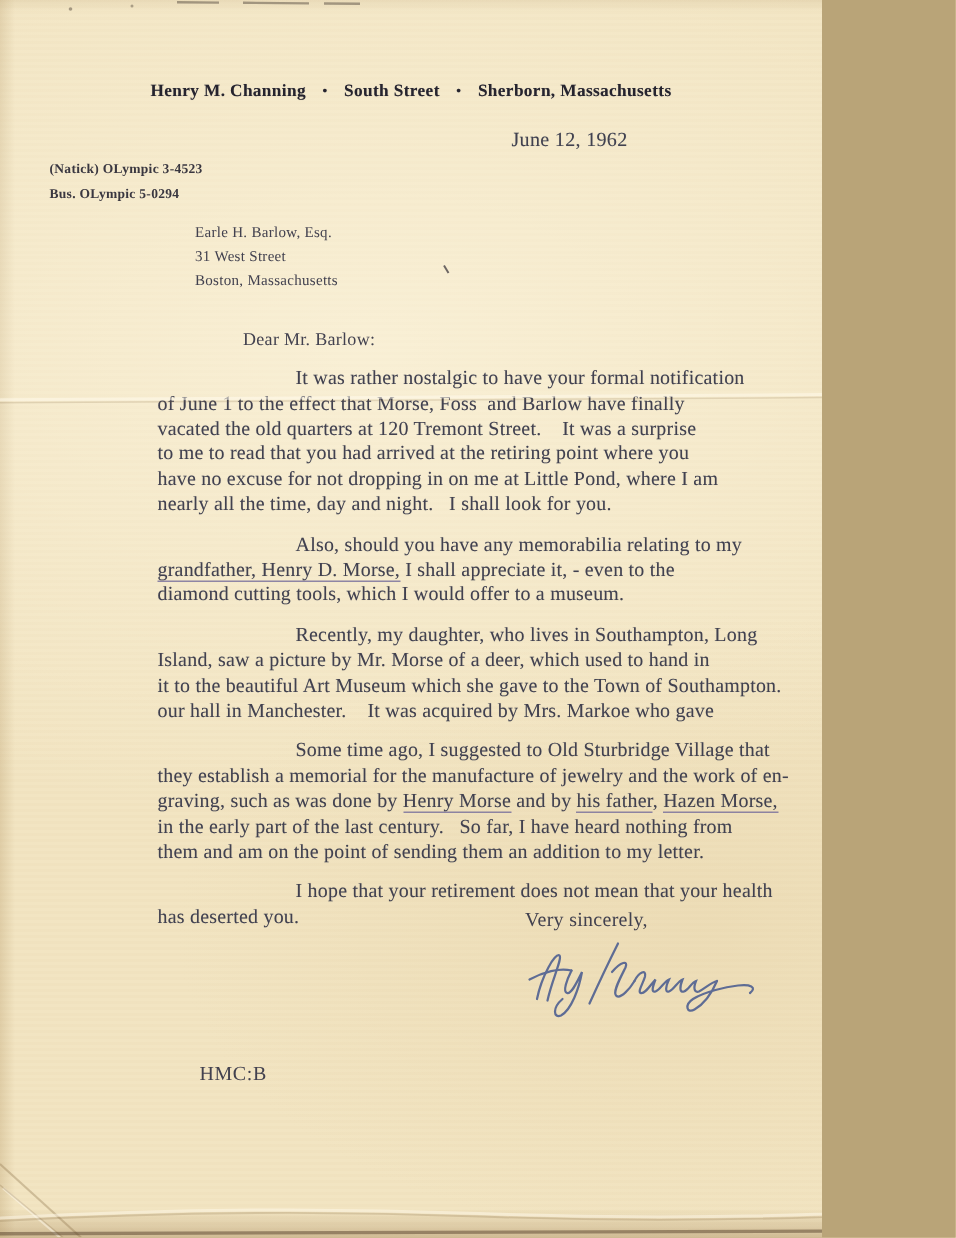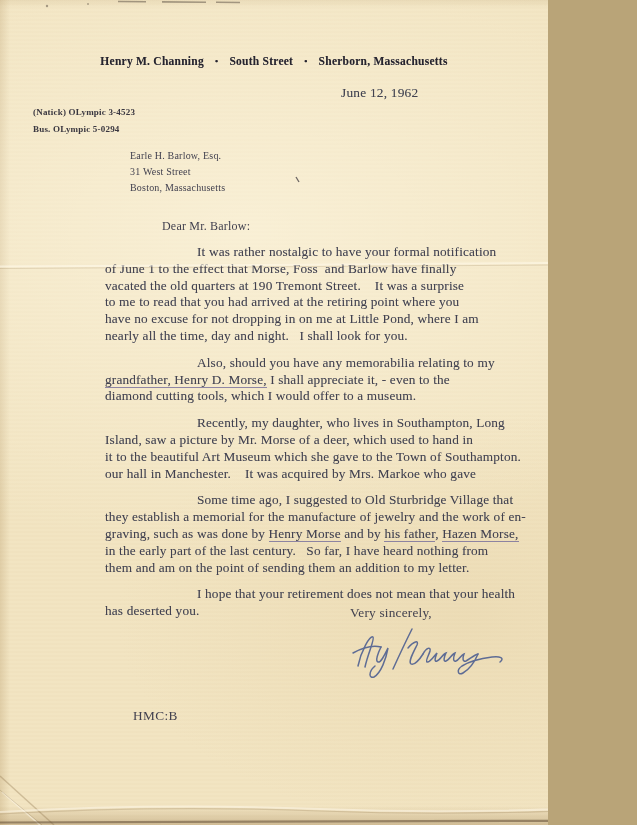--- a/index.html
+++ b/index.html
@@ -67,21 +67,21 @@
     <div>31 West Street</div>
     <div>Boston, Massachusetts</div>
   </div>
 
   <div class="salutation">Dear Mr. Barlow:</div>
 
   <div class="body-block">
       <div class="para">
         <div class="line indent"><span>It was rather nostalgic to have your formal notification</span></div>
         <div class="line"><span>of June 1 to the effect that Morse, Foss  and Barlow have finally</span></div>
-        <div class="line"><span>vacated the old quarters at 190 Tremont Street.    It was a surprise</span></div>
+        <div class="line"><span>vacated the old quarters at 120 Tremont Street.    It was a surprise</span></div>
         <div class="line"><span>to me to read that you had arrived at the retiring point where you</span></div>
         <div class="line"><span>have no excuse for not dropping in on me at Little Pond, where I am</span></div>
         <div class="line"><span>nearly all the time, day and night.   I shall look for you.</span></div>
       </div>
       <div class="para">
         <div class="line indent"><span>Also, should you have any memorabilia relating to my</span></div>
         <div class="line"><span class="pen-underline">grandfather, Henry D. Morse,</span><span> I shall appreciate it, - even to the</span></div>
         <div class="line"><span>diamond cutting tools, which I would offer to a museum.</span></div>
       </div>
       <div class="para">

